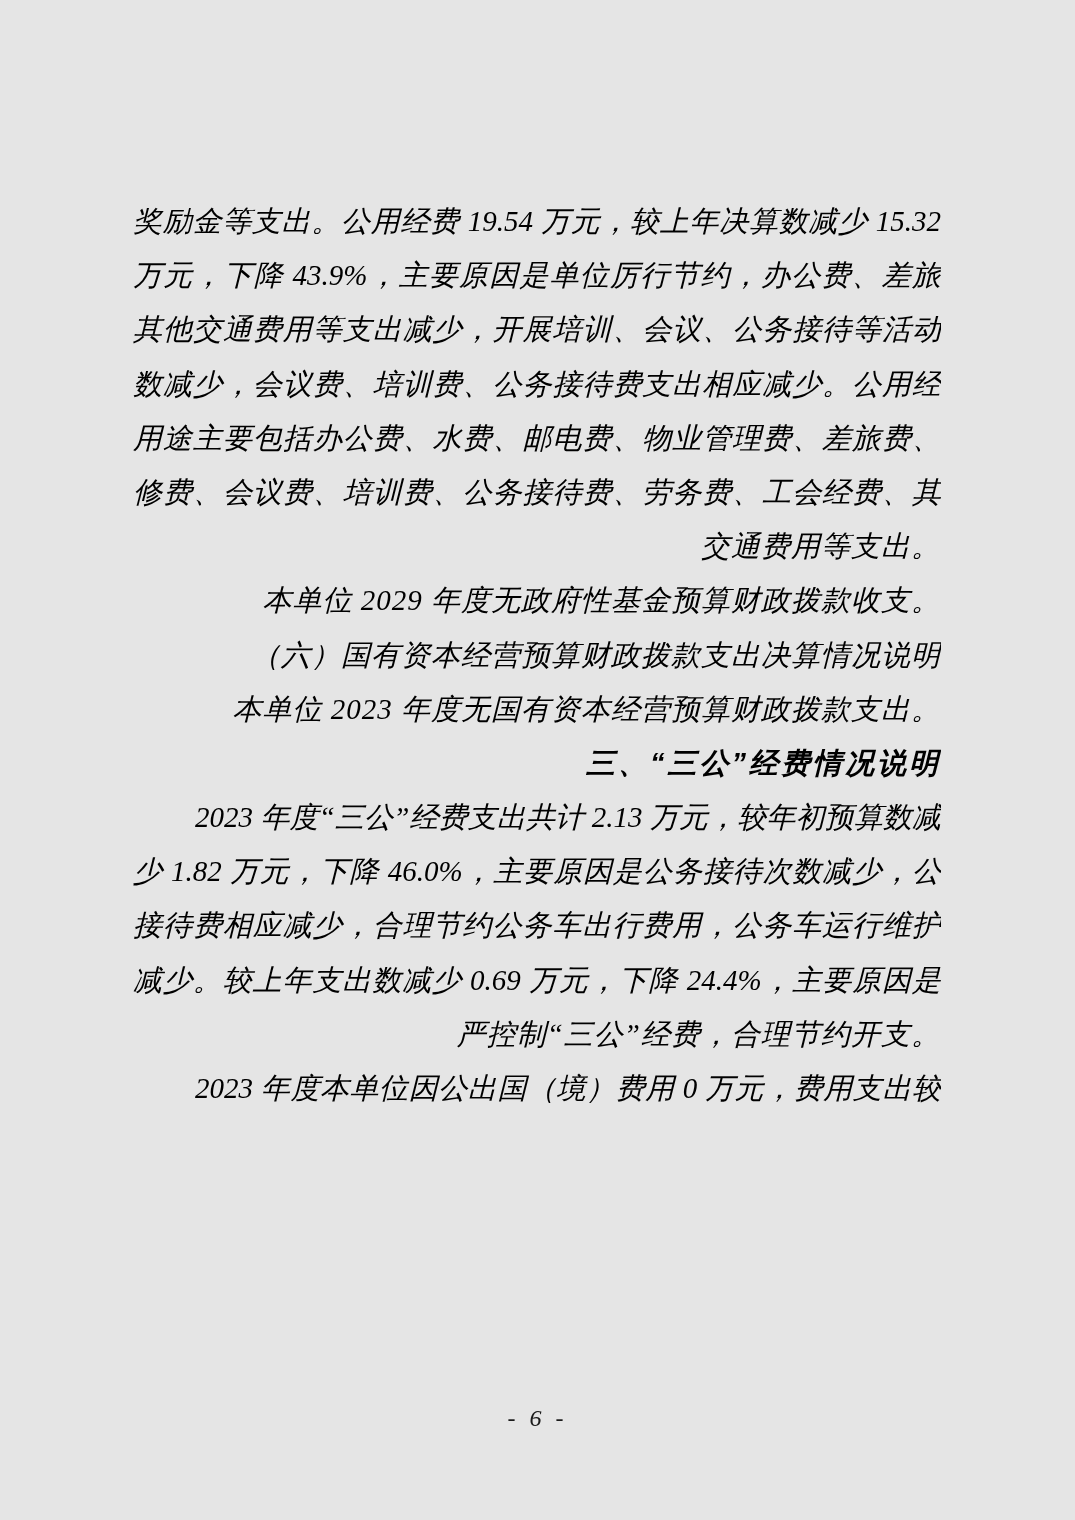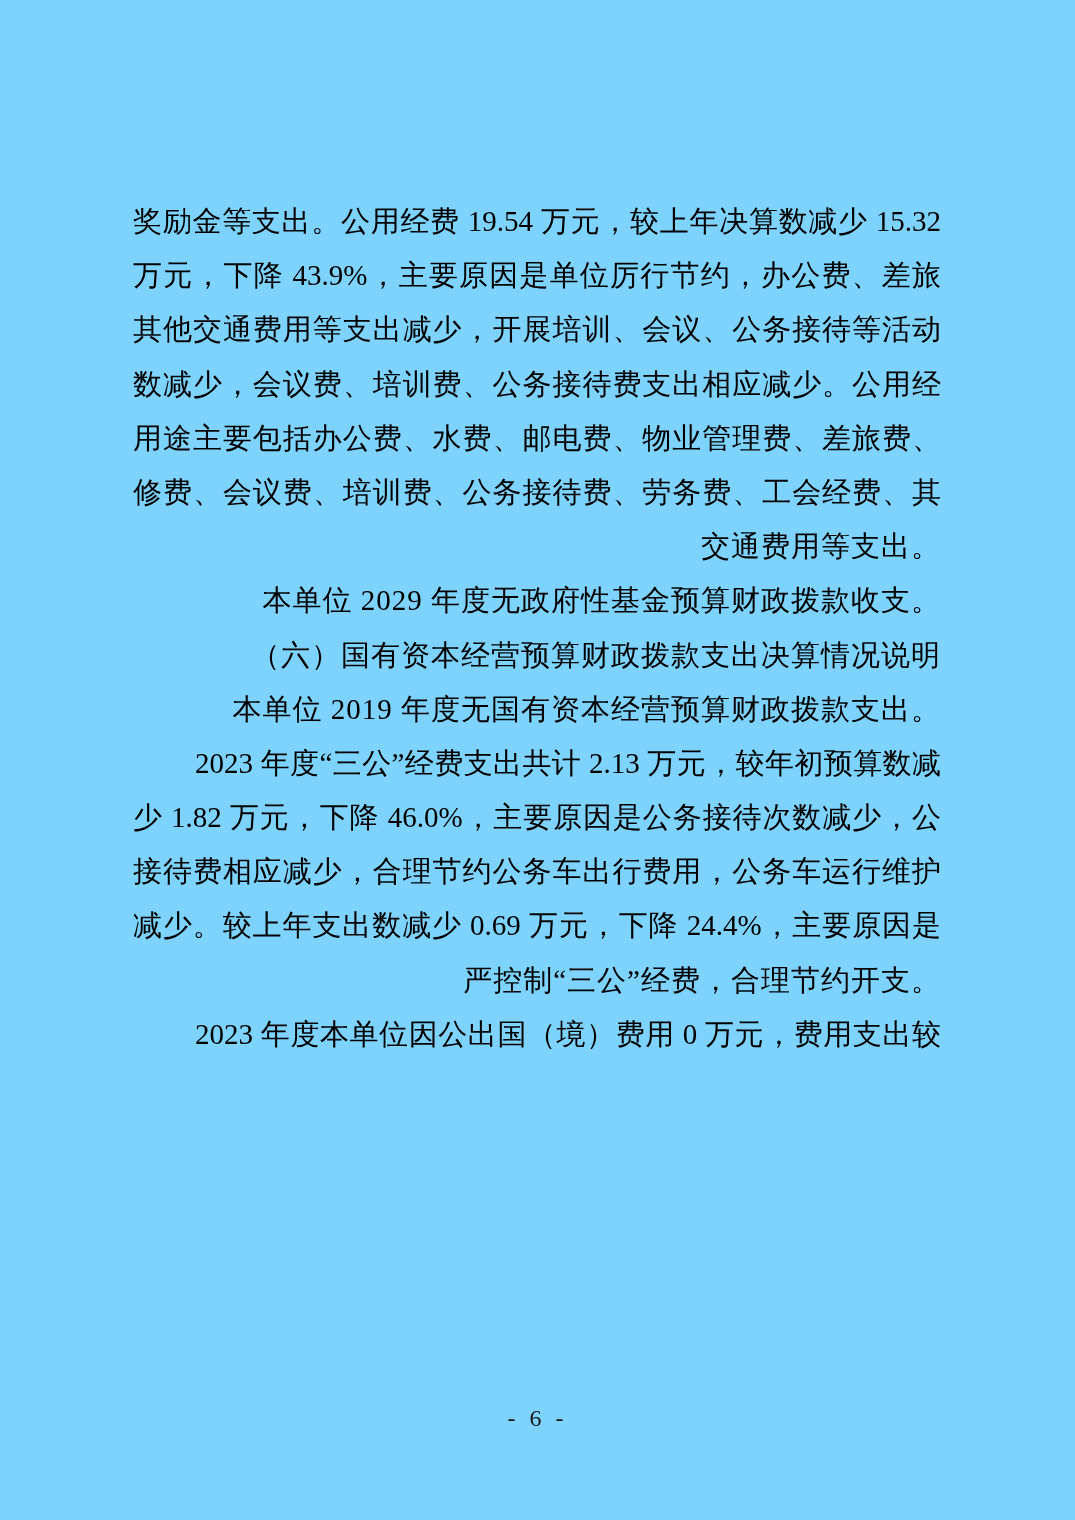--- a/index.html
+++ b/index.html
@@ -14,21 +14,22 @@
     font-family: "Liberation Serif", "DejaVu Serif", serif;
     color: #000000;
     overflow: hidden;
   }
   .page {
     position: absolute;
     left: 0;
     top: 0;
     width: 1075px;
     height: 1520px;
-    background: #7dd3fc;
+    background: #e5e5e5;
+    font-style: italic;
   }
   .text-block {
     position: absolute;
     left: 133px;
     top: 194px;
     width: 808px;
   }
   .line {
     font-size: 29px;
     line-height: 54.2px;
@@ -73,21 +74,22 @@
   <div class="text-block" id="lines-container">
       <div class="line body justify">奖励金等支出。公用经费 19.54 万元，较上年决算数减少 15.32</div>
       <div class="line body justify">万元，下降 43.9%，主要原因是单位厉行节约，办公费、差旅费、</div>
       <div class="line body justify">其他交通费用等支出减少，开展培训、会议、公务接待等活动次</div>
       <div class="line body justify">数减少，会议费、培训费、公务接待费支出相应减少。公用经费</div>
       <div class="line body justify">用途主要包括办公费、水费、邮电费、物业管理费、差旅费、维</div>
       <div class="line body justify">修费、会议费、培训费、公务接待费、劳务费、工会经费、其他</div>
       <div class="line body">交通费用等支出。</div>
       <div class="line body indent">本单位 2029 年度无政府性基金预算财政拨款收支。</div>
       <div class="line subheading indent">（六）国有资本经营预算财政拨款支出决算情况说明</div>
-      <div class="line body indent">本单位 2019 年度无国有资本经营预算财政拨款支出。</div>
+      <div class="line body indent">本单位 2023 年度无国有资本经营预算财政拨款支出。</div>
+      <div class="line heading indent">三、“三公”经费情况说明</div>
       <div class="line body indent justify">2023 年度“三公”经费支出共计 2.13 万元，较年初预算数减</div>
       <div class="line body justify">少 1.82 万元，下降 46.0%，主要原因是公务接待次数减少，公务</div>
       <div class="line body justify">接待费相应减少，合理节约公务车出行费用，公务车运行维护费</div>
       <div class="line body justify">减少。较上年支出数减少 0.69 万元，下降 24.4%，主要原因是从</div>
       <div class="line body">严控制“三公”经费，合理节约开支。</div>
       <div class="line body indent justify">2023 年度本单位因公出国（境）费用 0 万元，费用支出较</div>
     </div>
   <div class="footer">- 6 -</div>
 </div>
 

